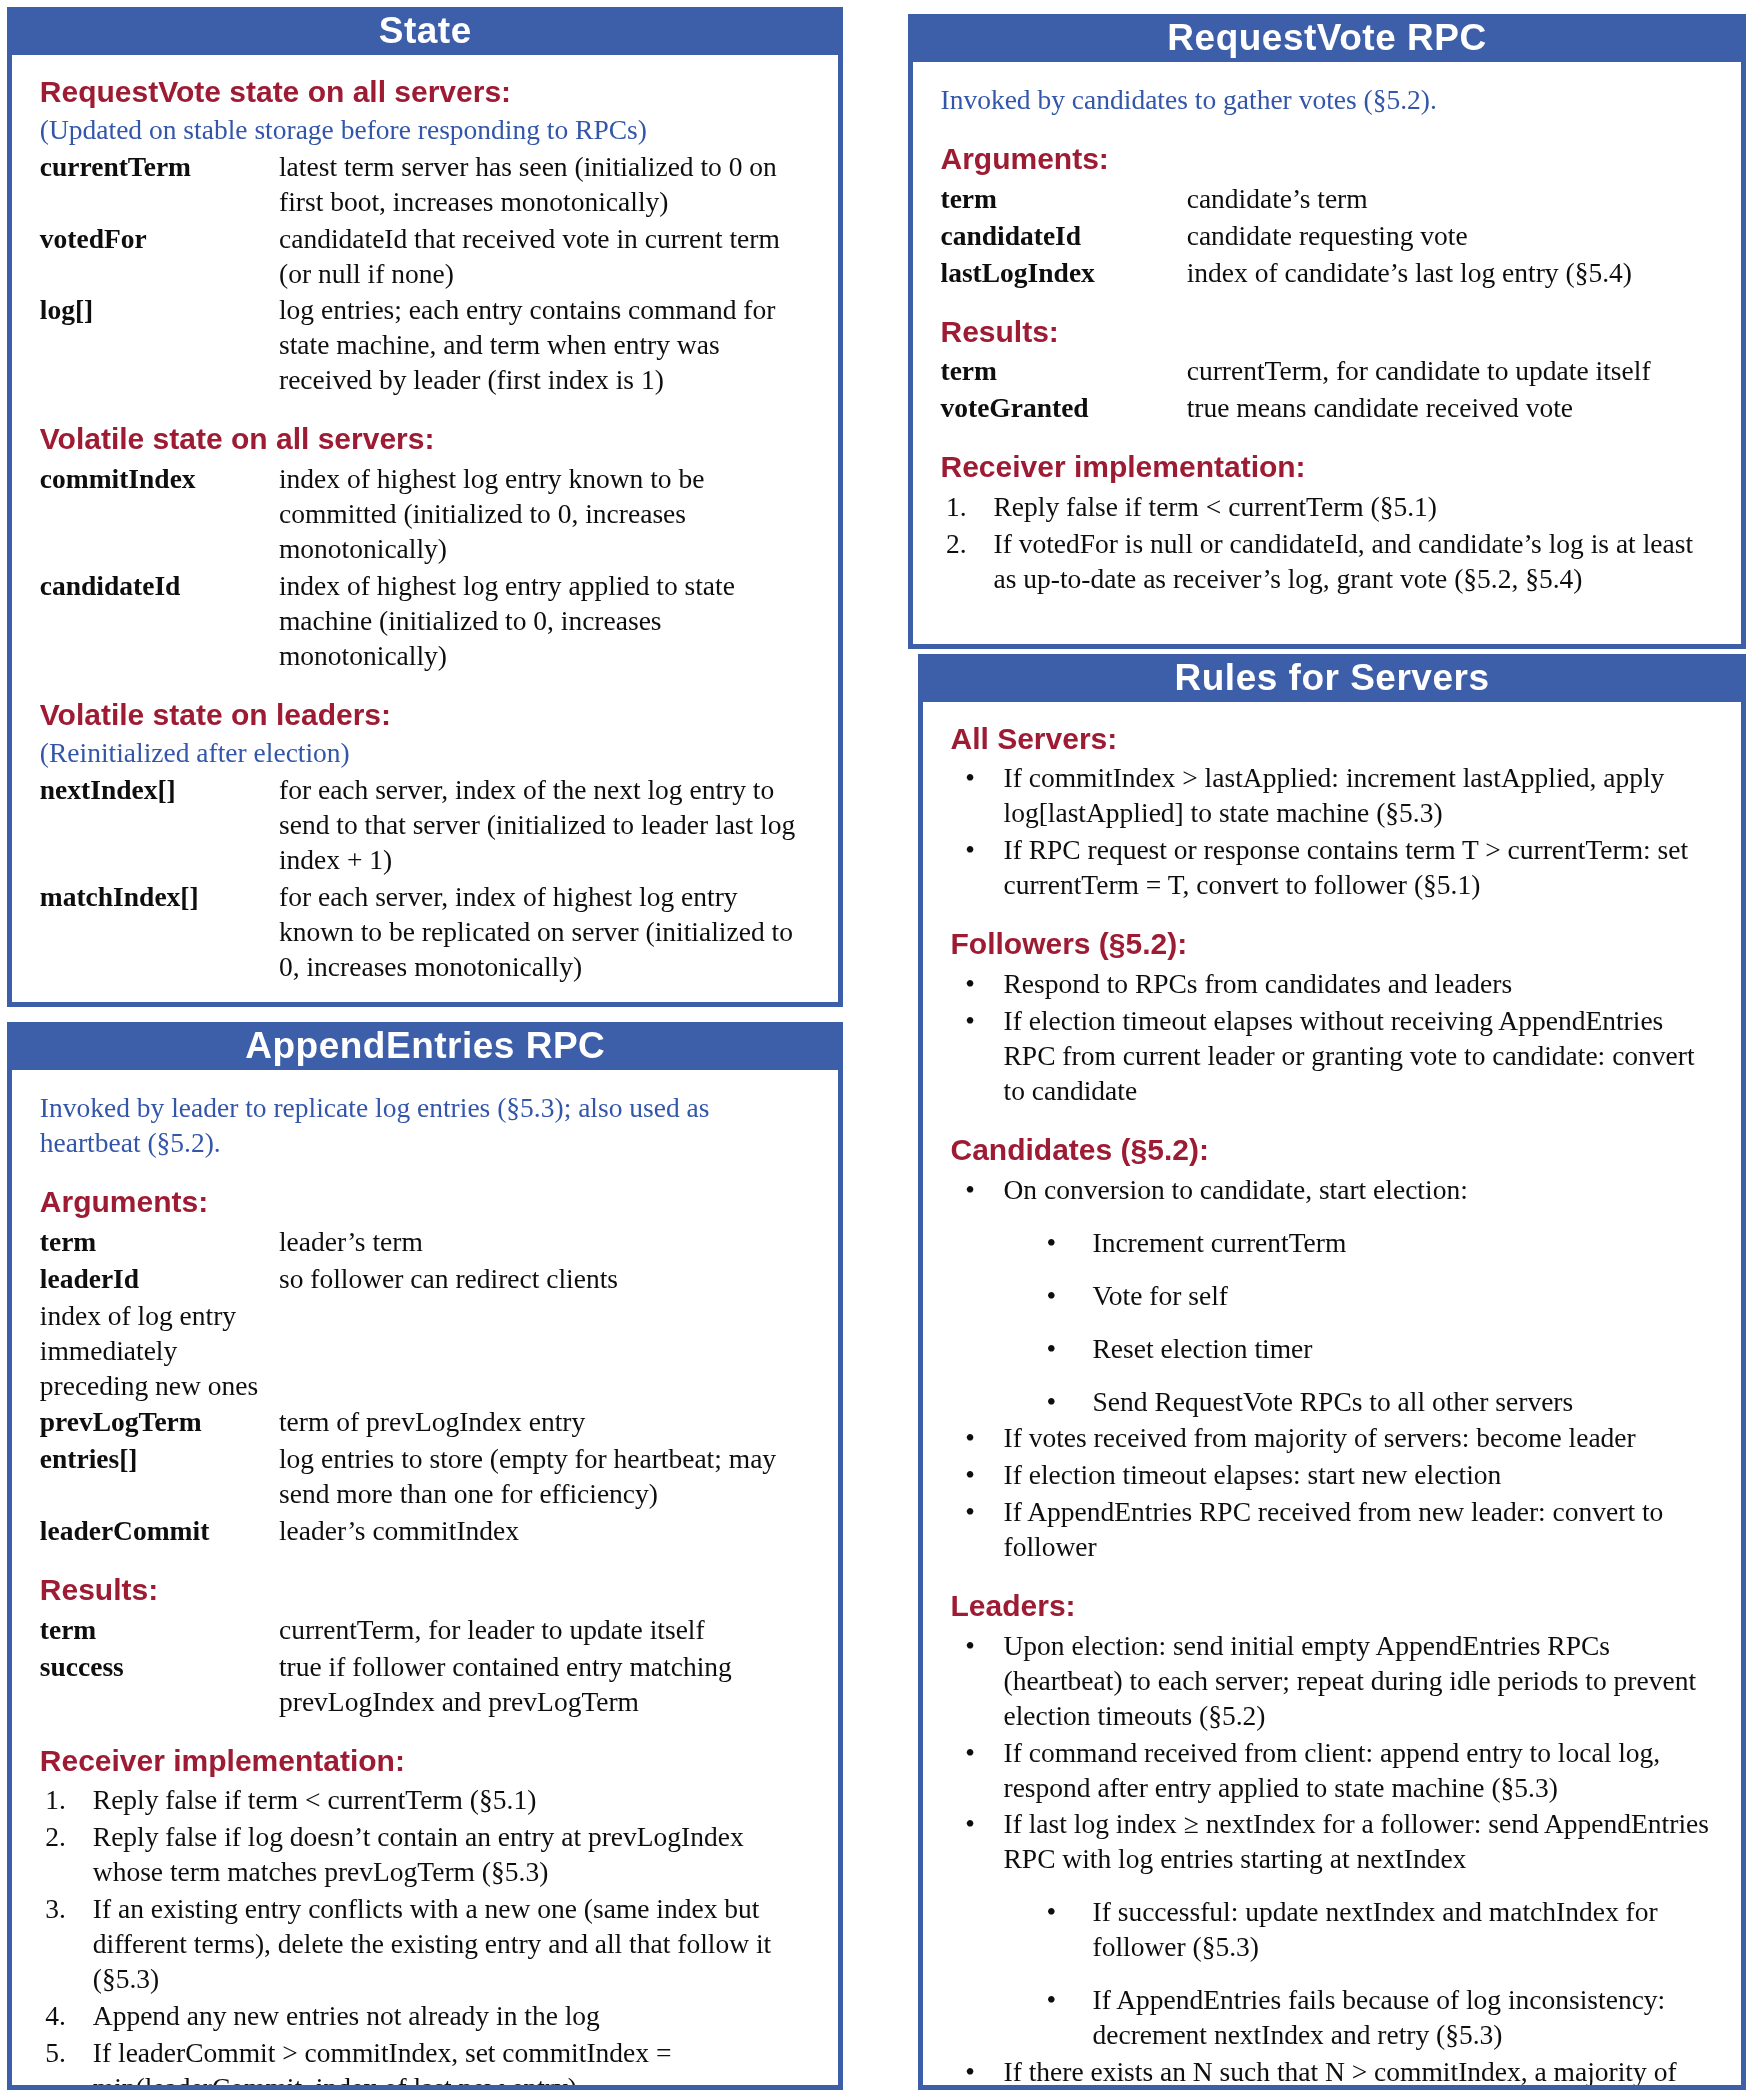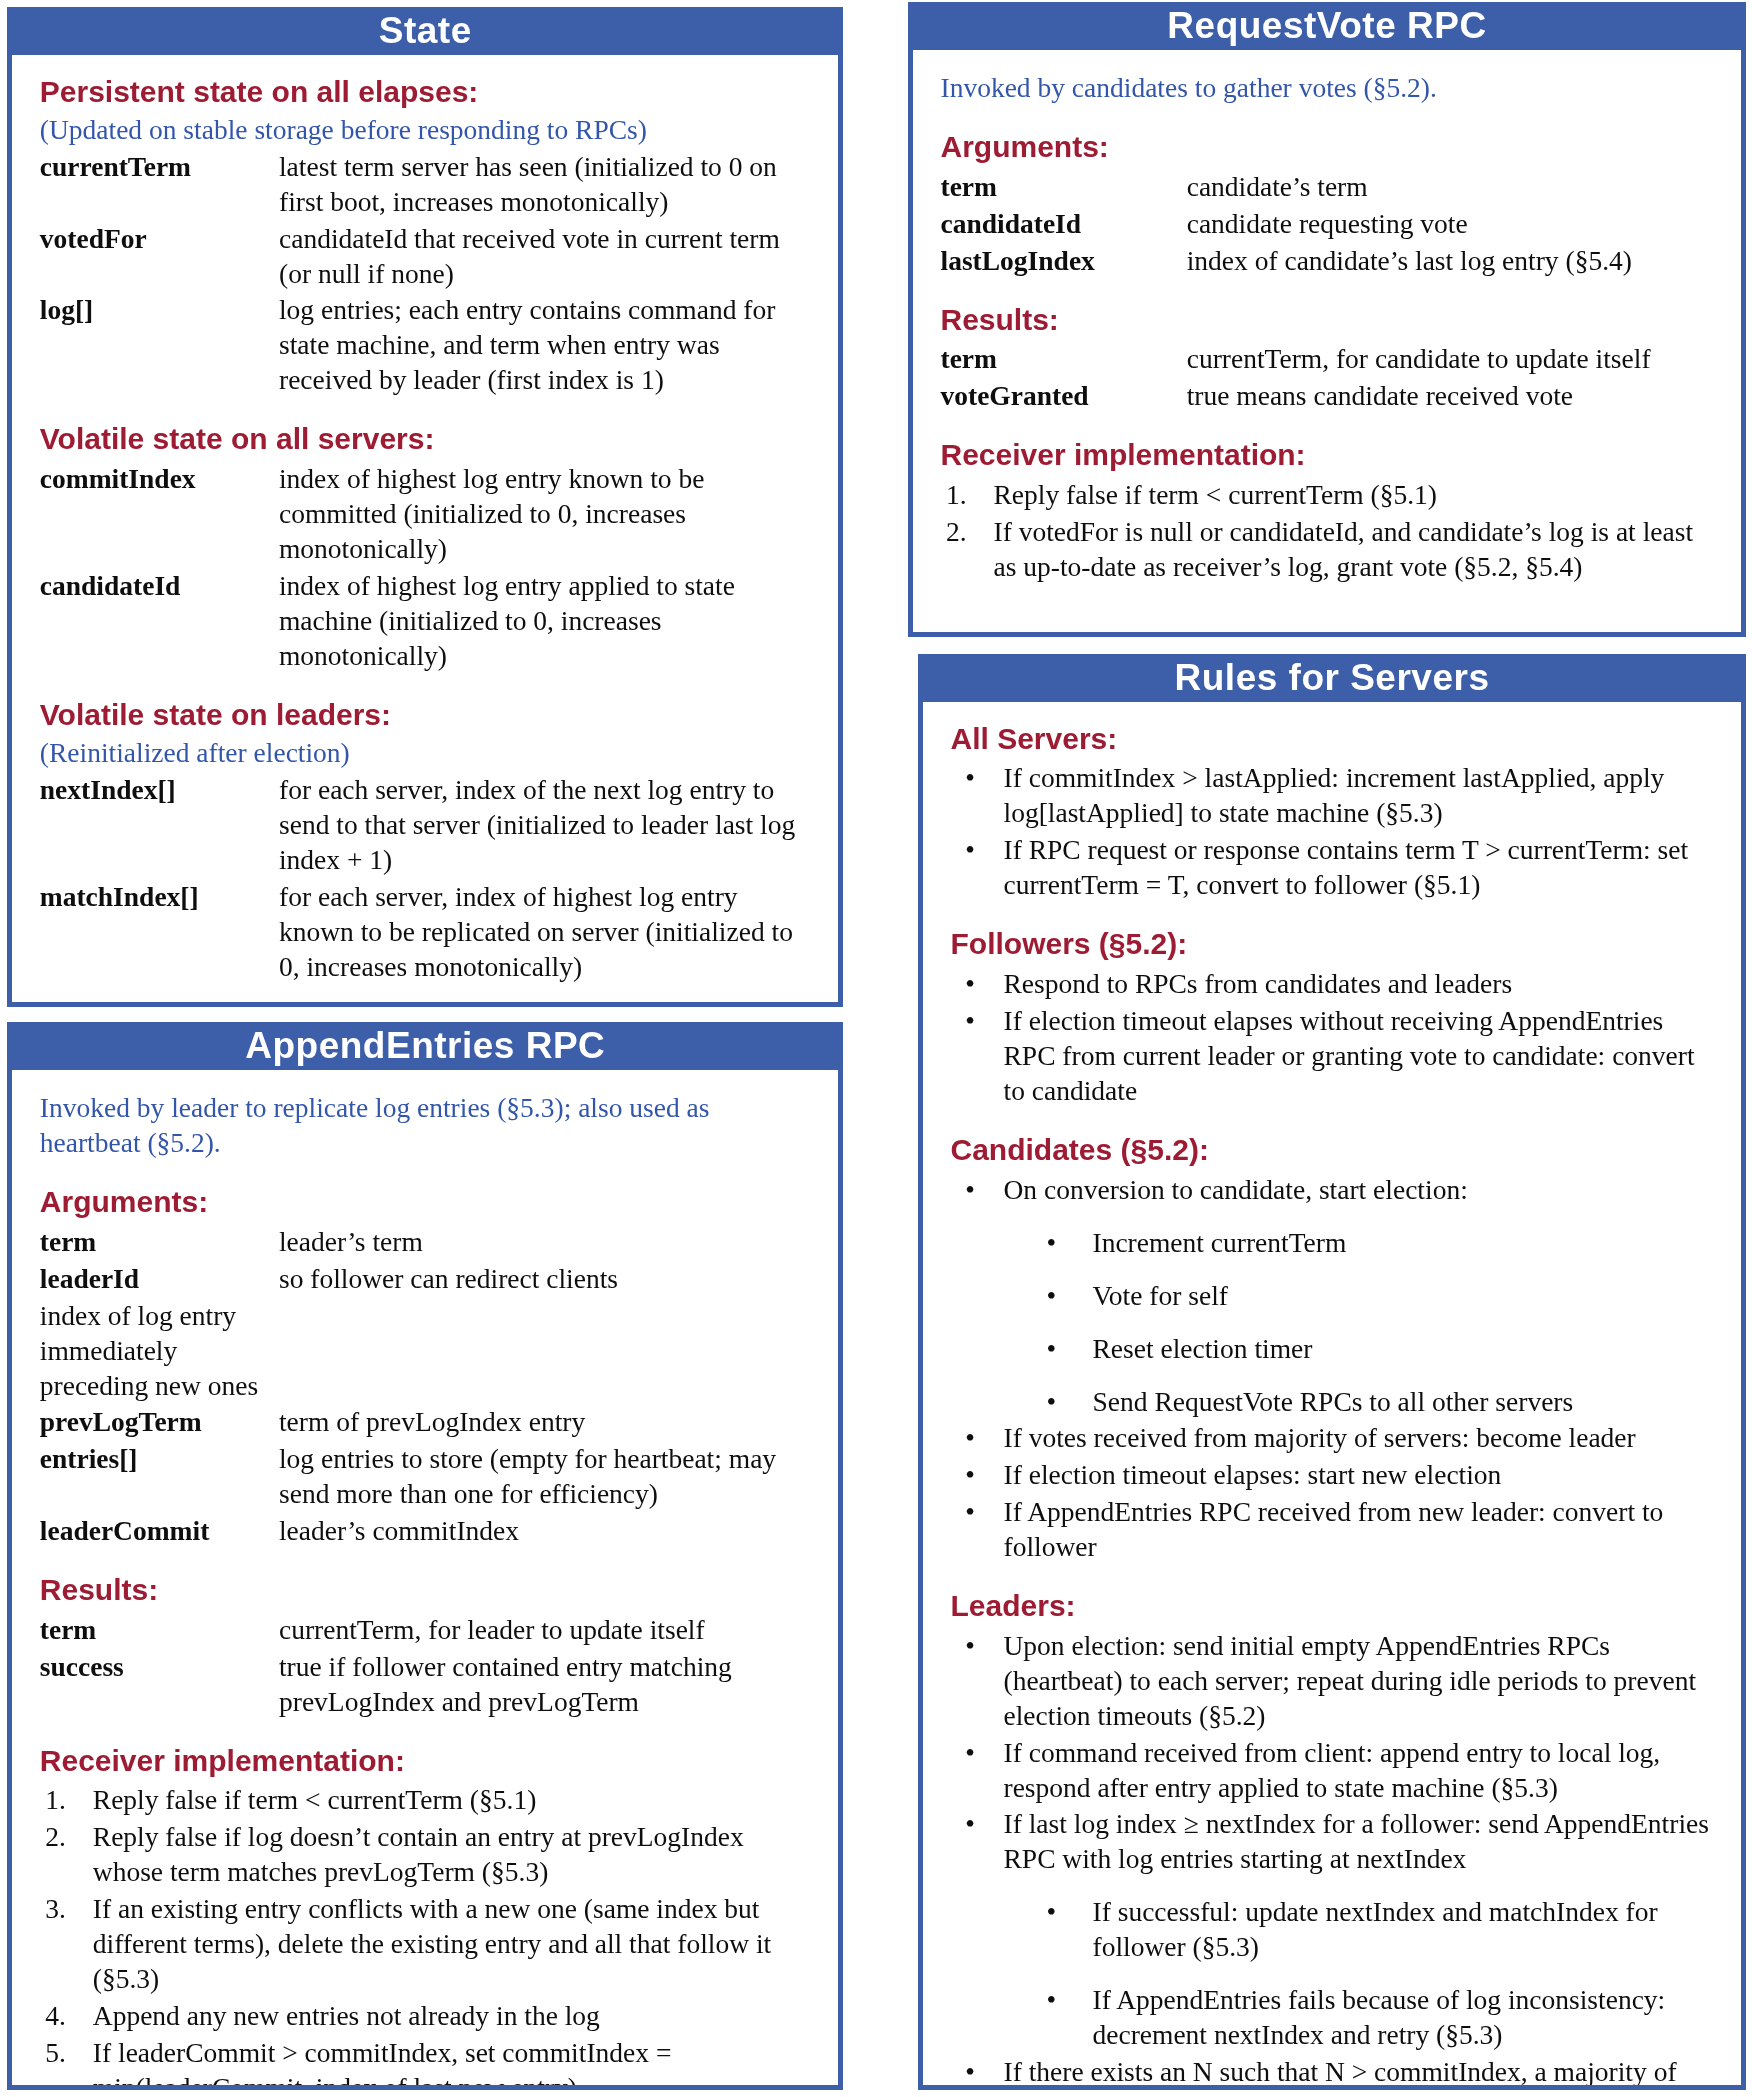--- a/index.html
+++ b/index.html
@@ -43,21 +43,21 @@
 <body>
 
 <div class="canvas">
 
   <div class="panel" style="left:7.3px;top:7.3px;width:836px;height:1000px;">
     <div class="panel-header">
       <div class="panel-title">State</div>
     </div>
     <div class="panel-body">
       <div class="sec first">
-        <div class="sec-heading">Persistent state on all elapses:</div>
+        <div class="sec-heading">RequestVote state on all servers:</div>
         <div class="note">(Updated on stable storage before responding to RPCs)</div>
 
           <div class="trow">
             <div class="tname">currentTerm</div>
             <div class="tdesc">latest term server has seen (initialized to 0 on first boot, increases monotonically)</div>
           </div>
 
           <div class="trow">
             <div class="tname">votedFor</div>
             <div class="tdesc">candidateId that received vote in current term (or null if none)</div>
@@ -179,21 +179,21 @@
 
           <div class="step">
             <span class="step-num">5.</span>
             <span class="step-text">If leaderCommit &gt; commitIndex, set commitIndex = min(leaderCommit, index of last new entry)</span>
           </div>
 
       </div>
     </div>
   </div>
 
-  <div class="panel panel-rv" style="left:908px;top:2px;width:838px;height:635px;">
+  <div class="panel panel-rv" style="left:908px;top:14px;width:838px;height:635px;">
     <div class="panel-header">
       <div class="panel-title">RequestVote RPC</div>
     </div>
     <div class="panel-body">
       <div class="intro">Invoked by candidates to gather votes (§5.2).</div>
       <div class="sec">
         <div class="sec-heading">Arguments:</div>
 
           <div class="trow">
             <div class="tname">term</div>

